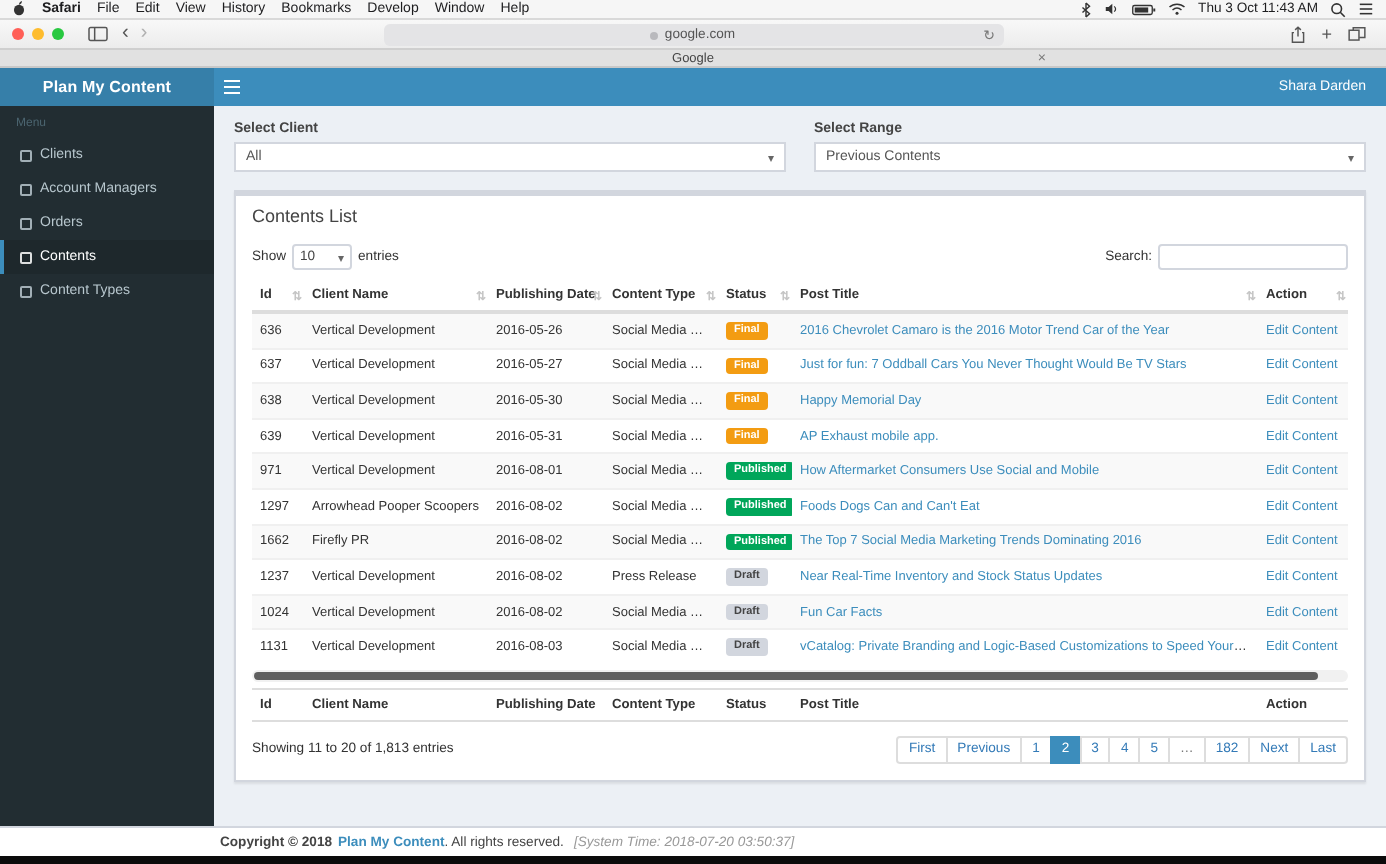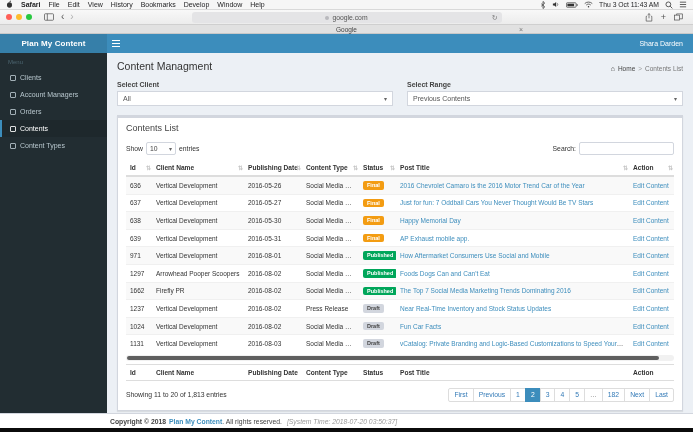--- a/index.html
+++ b/index.html
@@ -243,29 +243,20 @@
             <span>Contents</span>
           </li>
           <li class="sb-item">
             <span class="sb-icon"></span>
             <span>Content Types</span>
           </li>
         </ul>
     </aside>
 
     <main class="content">
-      <div class="content-header">
-        <h1 class="page-title">Content Managment</h1>
-        <div class="breadcrumb">
-          <span class="home-glyph">⌂</span>
-          <span>Home</span>
-          <span class="sep">&gt;</span>
-          <span class="current">Contents List</span>
-        </div>
-      </div>
 
       <div class="filters">
         <div class="filter">
           <label>Select Client</label>
           <div class="select">
             <span>All</span>
             <span class="caret">▾</span>
           </div>
         </div>
         <div class="filter">

